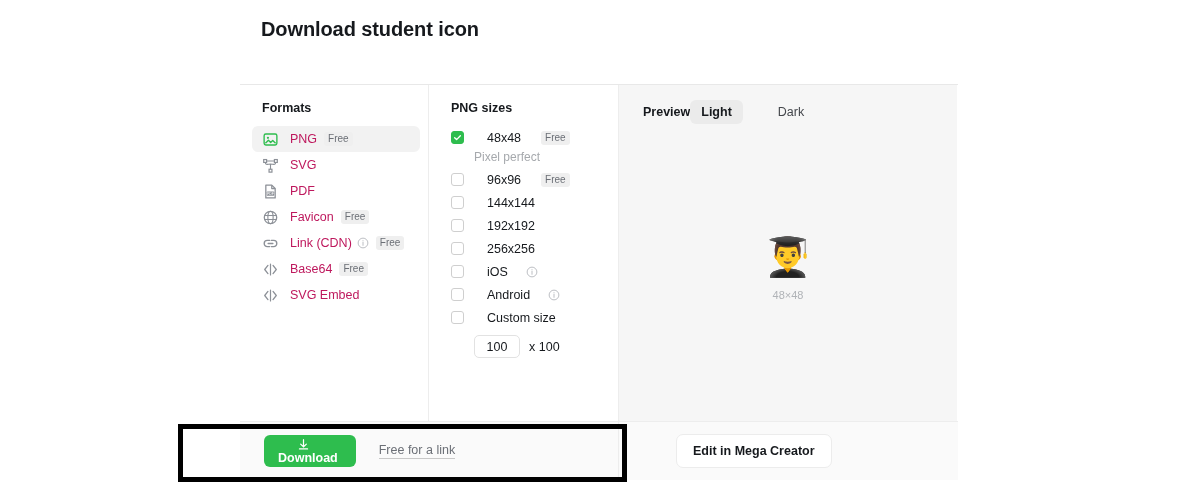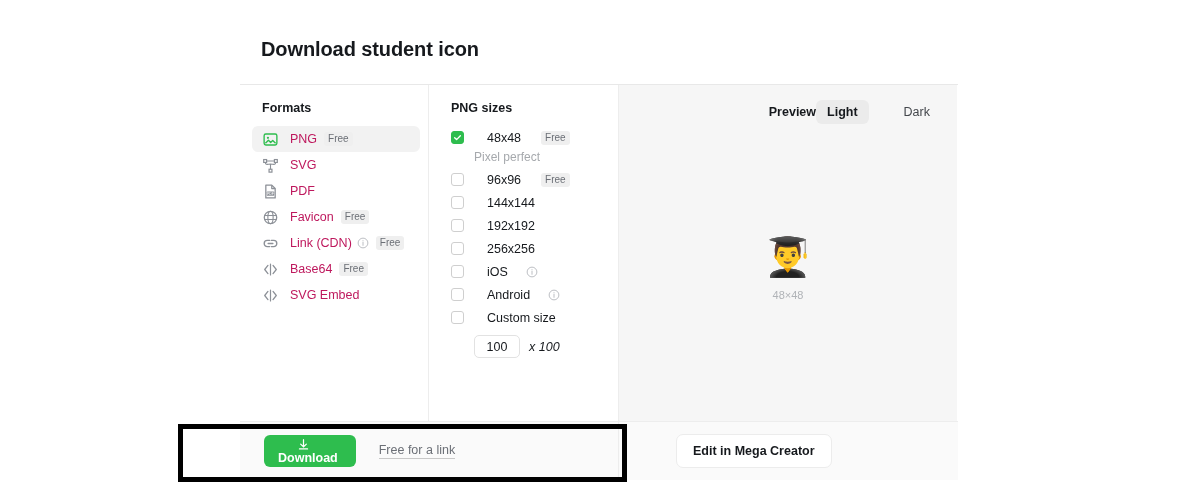--- a/index.html
+++ b/index.html
@@ -7,21 +7,21 @@
     margin: 0; padding: 0;
     width: 1200px; height: 500px;
     background: #ffffff;
     font-family: "Liberation Sans", sans-serif;
     -webkit-font-smoothing: antialiased;
   }
   .page { position: relative; width: 1200px; height: 500px; overflow: hidden; background:#fff; }
 
   
   .page-title {
-    position: absolute; left: 261px; top: 38px;
+    position: absolute; left: 261px; top: 18px;
     font-size: 20px; font-weight: 700; color: #16191d;
     letter-spacing: -0.1px;
   }
 
   
   .card {
     position: absolute; left: 240px; top: 84px;
     width: 718px; height: 396px;
     border-top: 1px solid #e8e8e8;
     background: #ffffff;
@@ -86,25 +86,25 @@
     display: flex; align-items: center;
     padding-left: 45px; margin-top: 6px;
   }
   .custom-input {
     width: 46px; height: 23px;
     border: 1px solid #e2e2e2; border-radius: 5px;
     font-size: 12.5px; color: #16191d; text-align: center;
     font-family: "Liberation Sans", sans-serif;
     background: #fff; outline: none;
   }
-  .custom-x { font-size: 12.5px; color: #16191d; margin-left: 9px; font-style: italic; }
+  .custom-x { font-size: 12.5px; color: #16191d; margin-left: 9px; }
 
   
   .preview-head {
-    display: flex; align-items: center; justify-content: flex-end;
+    display: flex; align-items: center; justify-content: flex-start;
     padding: 0 16px 0 24px; margin-bottom: 10px;
   }
   .theme-toggle { display: flex; align-items: center; gap: 24px; }
   .theme-btn {
     font-size: 12.5px; font-weight: 700; color: #16191d;
     padding: 5px 11px; border-radius: 6px; cursor: pointer;
     line-height: 14px;
   }
   .theme-btn.active { background: #ebebeb; }
   .theme-btn.inactive { font-weight: 400; color: #44474c; }

